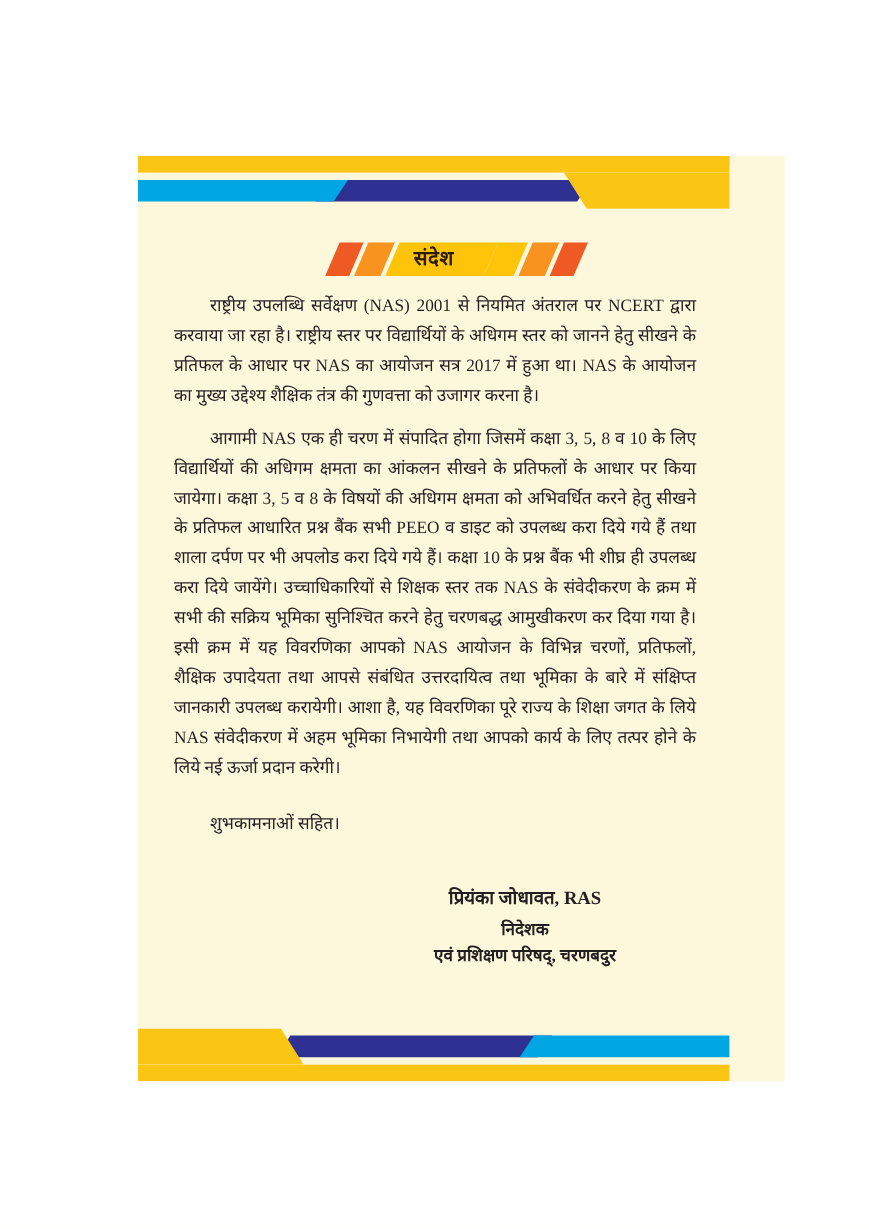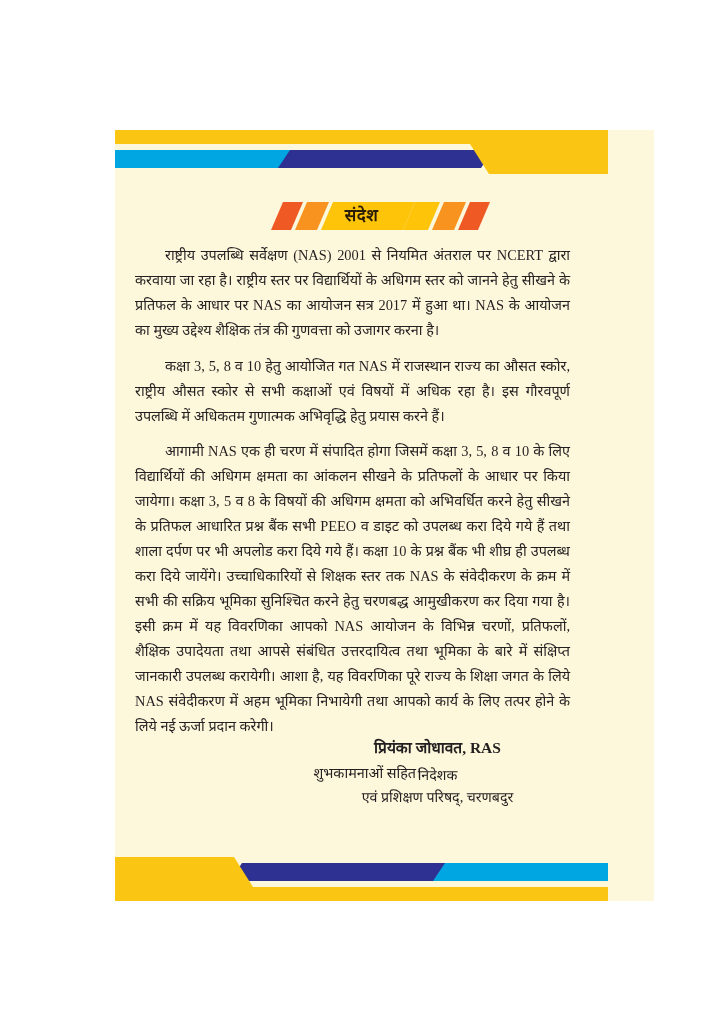--- a/index.html
+++ b/index.html
@@ -64,57 +64,58 @@
     font-family: "Liberation Serif", "DejaVu Serif", serif;
     font-size: 17px;
     font-weight: 700;
     color: #2b1d06;
     letter-spacing: 0.5px;
   }
 
   
   #body {
     position: absolute;
-    left: 20px;
+    left: 30px;
     top: 113px;
     width: 435px;
   }
   .para {
     margin: 0 0 11px 0;
     text-indent: 30px;
     text-align: justify;
     font-size: 14.4px;
     line-height: 1.73;
     color: #231f20;
     font-family: "Liberation Serif", "DejaVu Serif", serif;
   }
   .para.closing {
     text-indent: 30px;
     margin-top: 22px;
-    text-align: center;
+    text-align: left;
   }
 
   
   #signature {
     position: absolute;
     left: 180px;
     top: 606px;
     width: 285px;
     text-align: center;
     font-family: "Liberation Serif", "DejaVu Serif", serif;
     color: #231f20;
   }
   #sig-name {
     font-size: 15.5px;
     font-weight: 700;
     margin-bottom: 6px;
   }
   .sig-line {
     font-size: 14.2px;
     line-height: 1.55;
+    font-weight: bold;
   }
 </style>
 </head>
 <body>
 
 <div id="panel">
 
   <div class="band top">
     <svg width="493" height="60" viewBox="0 0 493 60" xmlns="http://www.w3.org/2000/svg">
 
@@ -145,21 +146,20 @@
 
       <polygon points="329,4 351,4 339,32 317,32" fill="#f7931e"></polygon>
 
       <polygon points="355,4 375,4 363,32 343,32" fill="#ef5a24"></polygon>
     </svg>
     <div id="title-text">संदेश</div>
   </div>
 
   <div id="body">
     <p class="para">राष्ट्रीय उपलब्धि सर्वेक्षण (NAS) 2001 से नियमित अंतराल पर NCERT द्वारा करवाया जा रहा है। राष्ट्रीय स्तर पर विद्यार्थियों के अधिगम स्तर को जानने हेतु सीखने के प्रतिफल के आधार पर NAS का आयोजन सत्र 2017 में हुआ था। NAS के आयोजन का मुख्य उद्देश्य शैक्षिक तंत्र की गुणवत्ता को उजागर करना है।</p>
-    <p class="para">कक्षा 3, 5, 8 व 10 हेतु आयोजित गत NAS में राजस्थान राज्य का औसत स्कोर, राष्ट्रीय औसत स्कोर से सभी कक्षाओं एवं विषयों में अधिक रहा है। इस गौरवपूर्ण उपलब्धि में अधिकतम गुणात्मक अभिवृद्धि हेतु प्रयास करने हैं।</p>
     <p class="para">आगामी NAS एक ही चरण में संपादित होगा जिसमें कक्षा 3, 5, 8 व 10 के लिए विद्यार्थियों की अधिगम क्षमता का आंकलन सीखने के प्रतिफलों के आधार पर किया जायेगा। कक्षा 3, 5 व 8 के विषयों की अधिगम क्षमता को अभिवर्धित करने हेतु सीखने के प्रतिफल आधारित प्रश्न बैंक सभी PEEO व डाइट को उपलब्ध करा दिये गये हैं तथा शाला दर्पण पर भी अपलोड करा दिये गये हैं। कक्षा 10 के प्रश्न बैंक भी शीघ्र ही उपलब्ध करा दिये जायेंगे। उच्चाधिकारियों से शिक्षक स्तर तक NAS के संवेदीकरण के क्रम में सभी की सक्रिय भूमिका सुनिश्चित करने हेतु चरणबद्ध आमुखीकरण कर दिया गया है। इसी क्रम में यह विवरणिका आपको NAS आयोजन के विभिन्न चरणों, प्रतिफलों, शैक्षिक उपादेयता तथा आपसे संबंधित उत्तरदायित्व तथा भूमिका के बारे में संक्षिप्त जानकारी उपलब्ध करायेगी। आशा है, यह विवरणिका पूरे राज्य के शिक्षा जगत के लिये NAS संवेदीकरण में अहम भूमिका निभायेगी तथा आपको कार्य के लिए तत्पर होने के लिये नई ऊर्जा प्रदान करेगी।</p>
     <p class="para closing">शुभकामनाओं सहित।</p>
   </div>
 
   <div id="signature">
     <div id="sig-name">प्रियंका जोधावत, RAS</div>
     <div class="sig-line">निदेशक</div>
     <div class="sig-line">एवं प्रशिक्षण परिषद्, चरणबदुर</div>
   </div>
 

